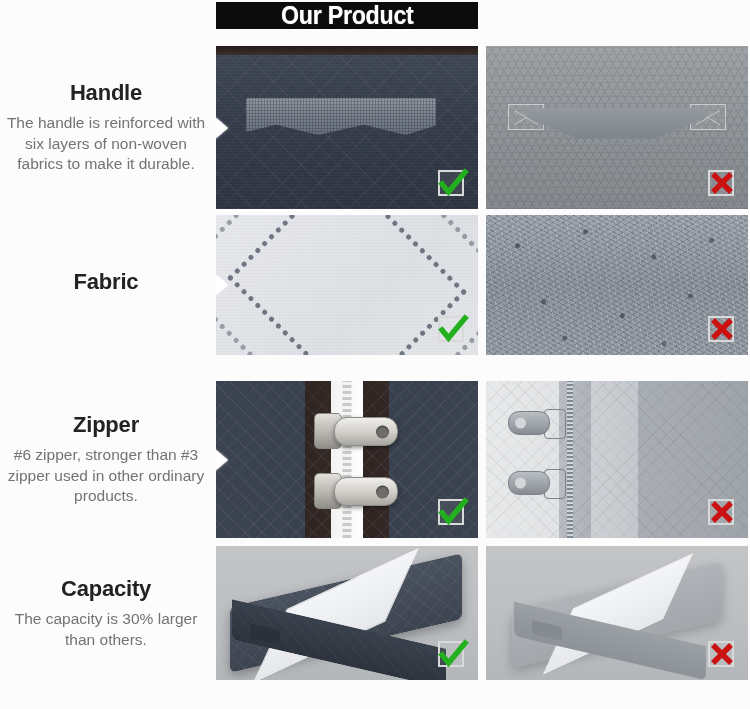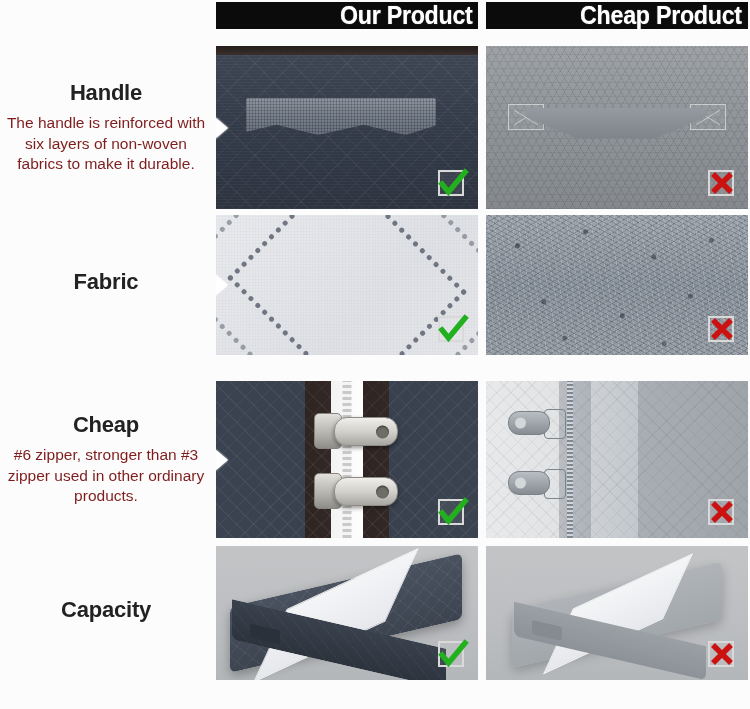--- a/index.html
+++ b/index.html
@@ -25,21 +25,21 @@
     width: 750px;
     height: 44px;
   }
   .banner {
     position: absolute;
     top: 2px;
     height: 27px;
     background: #0b0b0b;
     display: flex;
     align-items: center;
-    justify-content: flex-end;
+    justify-content: center;
   }
   .banner-our   { left: 216px; width: 262px; }
   .banner-cheap { left: 486px; width: 262px; }
   .banner-text {
     color: #ffffff;
     font-size: 25px;
     font-weight: 700;
     letter-spacing: -0.3px;
     transform: scaleX(0.93);
     white-space: nowrap;
@@ -73,21 +73,21 @@
     box-sizing: border-box;
   }
   .label-title {
     color: #222222;
     font-size: 22px;
     font-weight: 700;
     margin-bottom: 7px;
     letter-spacing: -0.2px;
   }
   .label-desc {
-    color: #7f1d1d;
+    color: #737373;
     font-size: 15.5px;
     line-height: 1.32;
     font-weight: 400;
   }
 
   
   .panel {
     position: absolute;
     top: 0;
     height: 100%;
@@ -428,23 +428,20 @@
 </style>
 </head>
 <body>
 
 <div id="page">
 
   <div class="header-row">
     <div class="banner banner-our">
       <span class="banner-text">Our Product</span>
     </div>
-    <div class="banner banner-cheap">
-      <span class="banner-text">Cheap Product</span>
-    </div>
   </div>
 
   <div class="row row-1">
     <div class="label-col">
       <div class="label-title">Handle</div>
       <div class="label-desc">The handle is reinforced with six layers of non-woven fabrics to make it durable.</div>
     </div>
 
     <div class="panel panel-our">
       <div class="photo art-handle-our">
@@ -498,21 +495,21 @@
         <div class="badge-box"></div>
         <svg viewBox="0 0 32 32" aria-hidden="true">
           <path d="M7 7 L25 25 M25 7 L7 25" fill="none" stroke="#cc1111" stroke-width="5.5" stroke-linecap="butt"></path>
         </svg>
       </div>
     </div>
   </div>
 
   <div class="row row-3">
     <div class="label-col">
-      <div class="label-title">Cheap</div>
+      <div class="label-title">Zipper</div>
       <div class="label-desc">#6 zipper, stronger than #3 zipper used in other ordinary products.</div>
     </div>
 
     <div class="panel panel-our">
       <div class="photo art-zip-our">
         <div class="zip-teeth"></div>
         <div class="slider-body s1"></div>
         <div class="puller p1"></div>
         <div class="slider-body s2"></div>
         <div class="puller p2"></div>
@@ -539,20 +536,21 @@
         <svg viewBox="0 0 32 32" aria-hidden="true">
           <path d="M7 7 L25 25 M25 7 L7 25" fill="none" stroke="#cc1111" stroke-width="5.5" stroke-linecap="butt"></path>
         </svg>
       </div>
     </div>
   </div>
 
   <div class="row row-4">
     <div class="label-col">
       <div class="label-title">Capacity</div>
+      <div class="label-desc">The capacity is 30% larger than others.</div>
     </div>
 
     <div class="panel panel-our">
       <div class="photo art-bag">
         <div class="bag bag-our">
           <div class="bag-top">
             <div class="bag-window"></div>
           </div>
           <div class="bag-front">
             <div class="bag-handle"></div>

